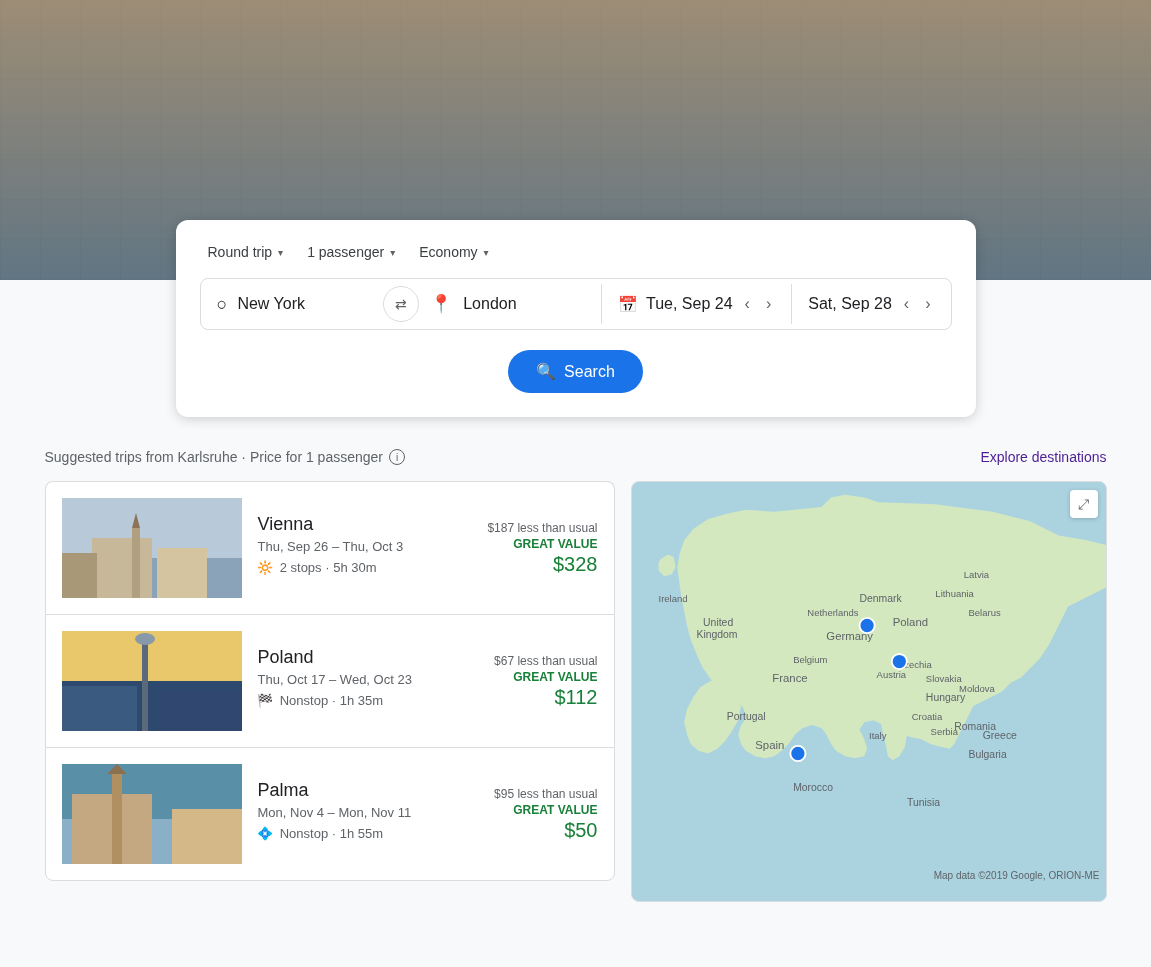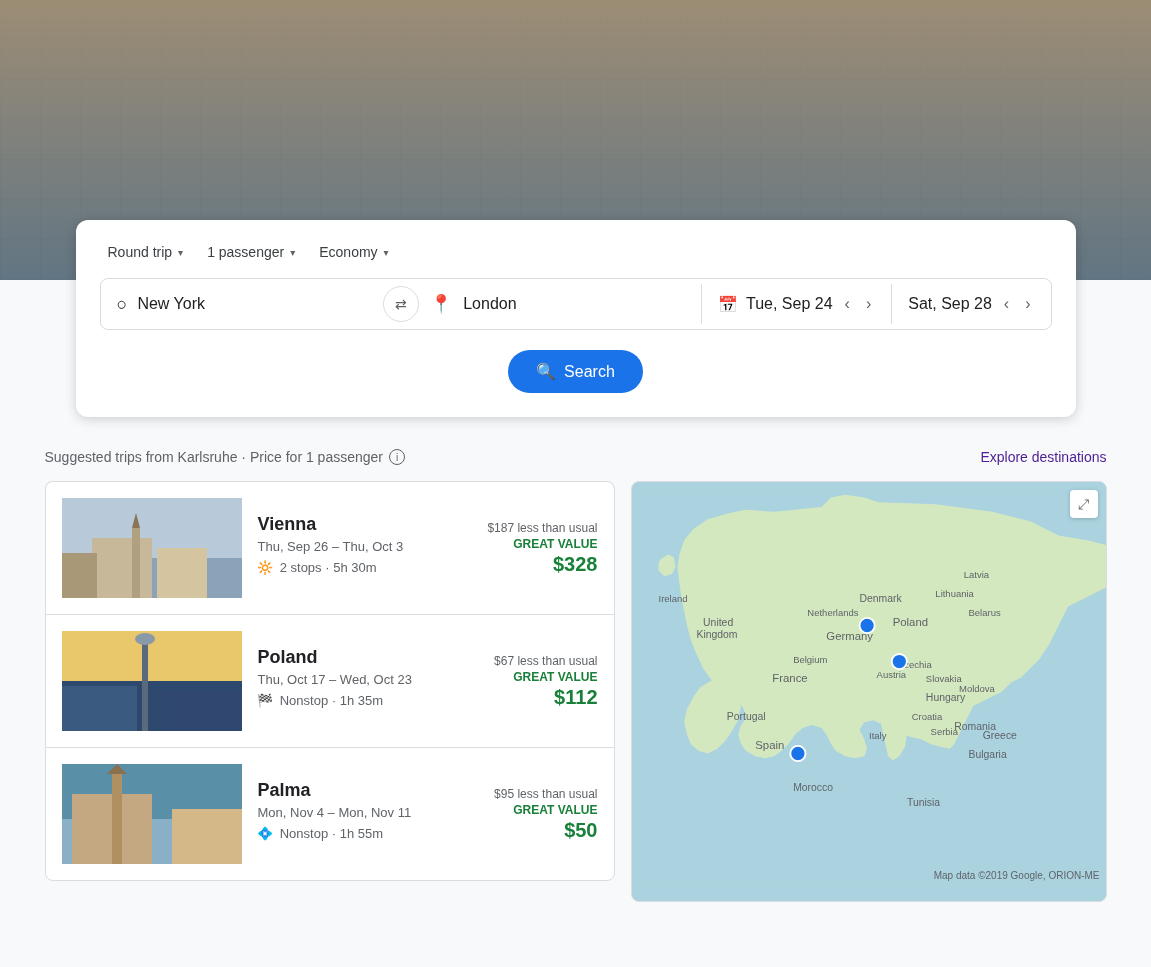--- a/index.html
+++ b/index.html
@@ -20,21 +20,21 @@
         repeating-linear-gradient(90deg, rgba(0,0,0,0.03) 0px, rgba(0,0,0,0.03) 1px, transparent 1px, transparent 40px),
         repeating-linear-gradient(0deg, rgba(0,0,0,0.03) 0px, rgba(0,0,0,0.03) 1px, transparent 1px, transparent 40px);
       background-color: #7a8e9e;
     }
 
     .search-card {
       background: #fff;
       border-radius: 12px;
       box-shadow: 0 2px 12px rgba(0,0,0,0.18);
       padding: 20px 24px 24px;
-      width: 1000px;
+      width: 800px;
       margin: -60px auto 0;
       position: relative;
       z-index: 10;
     }
 
     .search-options {
       display: flex;
       gap: 8px;
       margin-bottom: 14px;
     }
@@ -197,21 +197,21 @@
       background: linear-gradient(135deg, #e8a84a 0%, #6b8bb5 50%, #2d4a6e 100%);
     }
     .trip-img-palma {
       background: linear-gradient(135deg, #4a7a9b 0%, #c4a882 50%, #6b8899 100%);
     }
 
     .trip-info { flex: 1; min-width: 0; }
 
     .trip-city {
       font-size: 18px;
-      font-weight: 700;
+      font-weight: 400;
       color: #202124;
       margin-bottom: 4px;
     }
 
     .trip-dates {
       font-size: 13px;
       color: #5f6368;
       margin-bottom: 6px;
     }
 
@@ -236,21 +236,21 @@
 
     .great-value {
       font-size: 12px;
       color: #188038;
       font-weight: 600;
       margin-bottom: 2px;
     }
 
     .trip-price {
       font-size: 20px;
-      font-weight: 700;
+      font-weight: 400;
       color: #188038;
     }
 
     .map-container {
       border-radius: 8px;
       overflow: hidden;
       border: 1px solid #dadce0;
       position: relative;
       background: #aad3df;
     }

